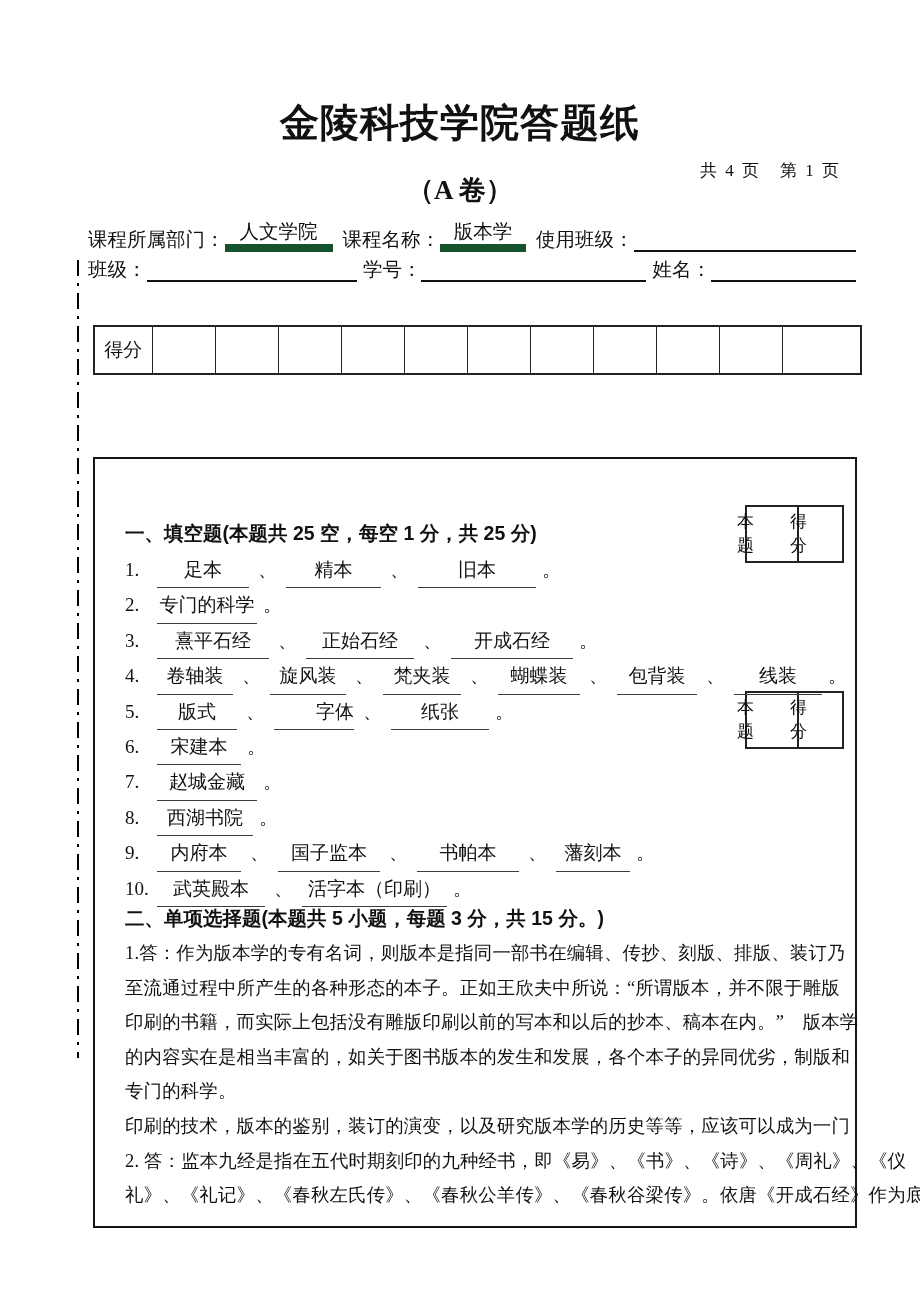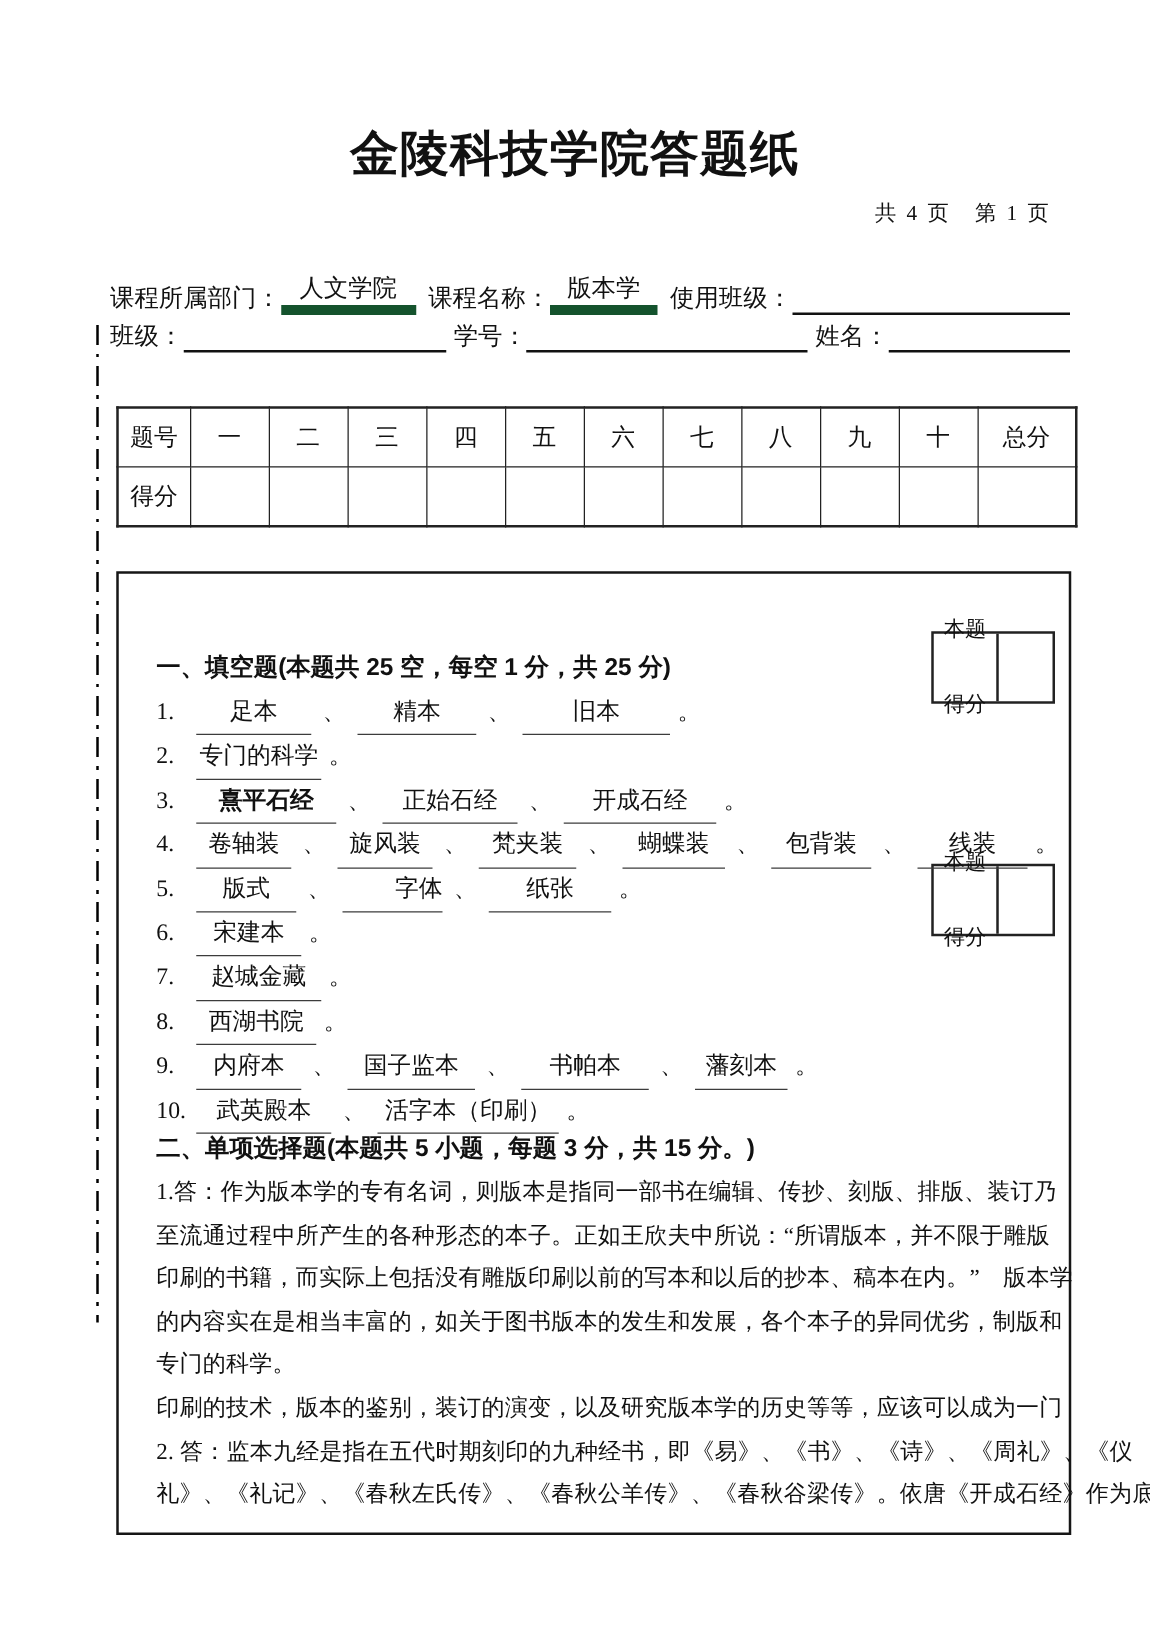--- a/index.html
+++ b/index.html
@@ -36,21 +36,21 @@
                   font-size:19px;padding:0;}
   .score-table{border:2px solid #222;}
 
   
   .main-box{position:absolute;left:93px;top:457px;width:764px;height:771px;
             border:2px solid #161616;box-sizing:border-box;}
 
   .qscore{position:absolute;left:650px;width:99px;height:58px;border:2px solid #222;
           box-sizing:border-box;display:flex;}
   .qscore .lbl{width:52px;border-right:2px solid #222;box-sizing:border-box;
-               display:flex;flex-direction:column;justify-content:center;align-items:center;
+               display:flex;flex-direction:row;justify-content:center;align-items:center;
                font-size:17px;line-height:24px;gap:36px;}
   .qscore .val{flex:1;}
   .qs1{top:46px;} .qs2{top:232px;}
 
   .sec-heading{position:absolute;left:30px;font-family:"Liberation Sans",sans-serif;
                font-weight:700;font-size:19.5px;white-space:nowrap;text-align:center;}
   .h1{top:61px;} .h2{top:446px;}
 
   .fill-items{position:absolute;left:30px;top:93px;right:8px;}
   .fill-item{height:35.4px;line-height:35.4px;white-space:nowrap;font-size:19px;}
@@ -65,20 +65,21 @@
 </style>
 </head>
 <body>
 
 <div class="page">
 
   <div class="dash-line"></div>
 
   <div class="title">金陵科技学院答题纸</div>
   <div class="page-info">共 4 页　第 1 页</div>
+  <div class="version">（A 卷）</div>
 
   <div class="info-line info1">
     <span class="flabel">课程所属部门：</span>
     <span class="fval w1">人文学院</span>
     <span class="flabel" style="margin-left:10px">课程名称：</span>
     <span class="fval w2">版本学</span>
     <span class="flabel" style="margin-left:10px">使用班级：</span>
     <span class="fblank growend"></span>
   </div>
 
@@ -100,34 +101,20 @@
         <col style="width: 63px;">
         <col style="width: 63px;">
         <col style="width: 63px;">
         <col style="width: 63px;">
         <col style="width: 63px;">
         <col style="width: 63px;">
         <col style="width: 63px;">
         <col style="width: 79px;">
       </colgroup>
     <tbody>
-      <tr id="score-row-head">
-          <td>题号</td>
-          <td>一</td>
-          <td>二</td>
-          <td>三</td>
-          <td>四</td>
-          <td>五</td>
-          <td>六</td>
-          <td>七</td>
-          <td>八</td>
-          <td>九</td>
-          <td>十</td>
-          <td>总分</td>
-        </tr>
       <tr id="score-row-vals">
           <td>得分</td>
           <td></td>
           <td></td>
           <td></td>
           <td></td>
           <td></td>
           <td></td>
           <td></td>
           <td></td>
@@ -154,21 +141,21 @@
         <span>得分</span>
       </div>
       <div class="val"></div>
     </div>
 
     <div class="sec-heading h1">一、填空题(本题共 25 空，每空 1 分，共 25 分)</div>
 
     <div class="fill-items" id="fill-items">
         <div class="fill-item"><span class="num">1.</span><span class="blank" style="width: 92px;">足本</span><span class="sep">、</span><span class="blank" style="width: 95px;">精本</span><span class="sep">、</span><span class="blank" style="width: 118px;">旧本</span><span class="term">。</span></div>
         <div class="fill-item"><span class="num">2.</span><span class="blank" style="width: 100px;">专门的科学</span><span class="term">。</span></div>
-        <div class="fill-item"><span class="num">3.</span><span class="blank" style="width: 112px; font-weight: bold;">熹平石经</span><span class="sep">、</span><span class="blank" style="width: 108px;">正始石经</span><span class="sep">、</span><span class="blank" style="width: 122px;">开成石经</span><span class="term">。</span></div>
+        <div class="fill-item"><span class="num">3.</span><span class="blank" style="width: 112px;">熹平石经</span><span class="sep">、</span><span class="blank" style="width: 108px;">正始石经</span><span class="sep">、</span><span class="blank" style="width: 122px;">开成石经</span><span class="term">。</span></div>
         <div class="fill-item"><span class="num">4.</span><span class="blank" style="width: 76px;">卷轴装</span><span class="sep">、</span><span class="blank" style="width: 76px;">旋风装</span><span class="sep">、</span><span class="blank" style="width: 78px;">梵夹装</span><span class="sep">、</span><span class="blank" style="width: 82px;">蝴蝶装</span><span class="sep">、</span><span class="blank" style="width: 80px;">包背装</span><span class="sep">、</span><span class="blank" style="width: 88px;">线装</span><span class="term">。</span></div>
         <div class="fill-item"><span class="num">5.</span><span class="blank" style="width: 80px;">版式</span><span class="sep">、</span><span class="blank" style="width: 80px; text-align: right;">字体</span><span class="sep">、</span><span class="blank" style="width: 98px;">纸张</span><span class="term">。</span></div>
         <div class="fill-item"><span class="num">6.</span><span class="blank" style="width: 84px;">宋建本</span><span class="term">。</span></div>
         <div class="fill-item"><span class="num">7.</span><span class="blank" style="width: 100px;">赵城金藏</span><span class="term">。</span></div>
         <div class="fill-item"><span class="num">8.</span><span class="blank" style="width: 96px;">西湖书院</span><span class="term">。</span></div>
         <div class="fill-item"><span class="num">9.</span><span class="blank" style="width: 84px;">内府本</span><span class="sep">、</span><span class="blank" style="width: 102px;">国子监本</span><span class="sep">、</span><span class="blank" style="width: 102px;">书帕本</span><span class="sep">、</span><span class="blank" style="width: 74px;">藩刻本</span><span class="term">。</span></div>
         <div class="fill-item"><span class="num">10.</span><span class="blank" style="width: 108px;">武英殿本</span><span class="sep">、</span><span class="blank" style="width: 145px;">活字本（印刷）</span><span class="term">。</span></div>
       </div>
 
     <div class="sec-heading h2">二、单项选择题(本题共 5 小题，每题 3 分，共 15 分。)</div>

